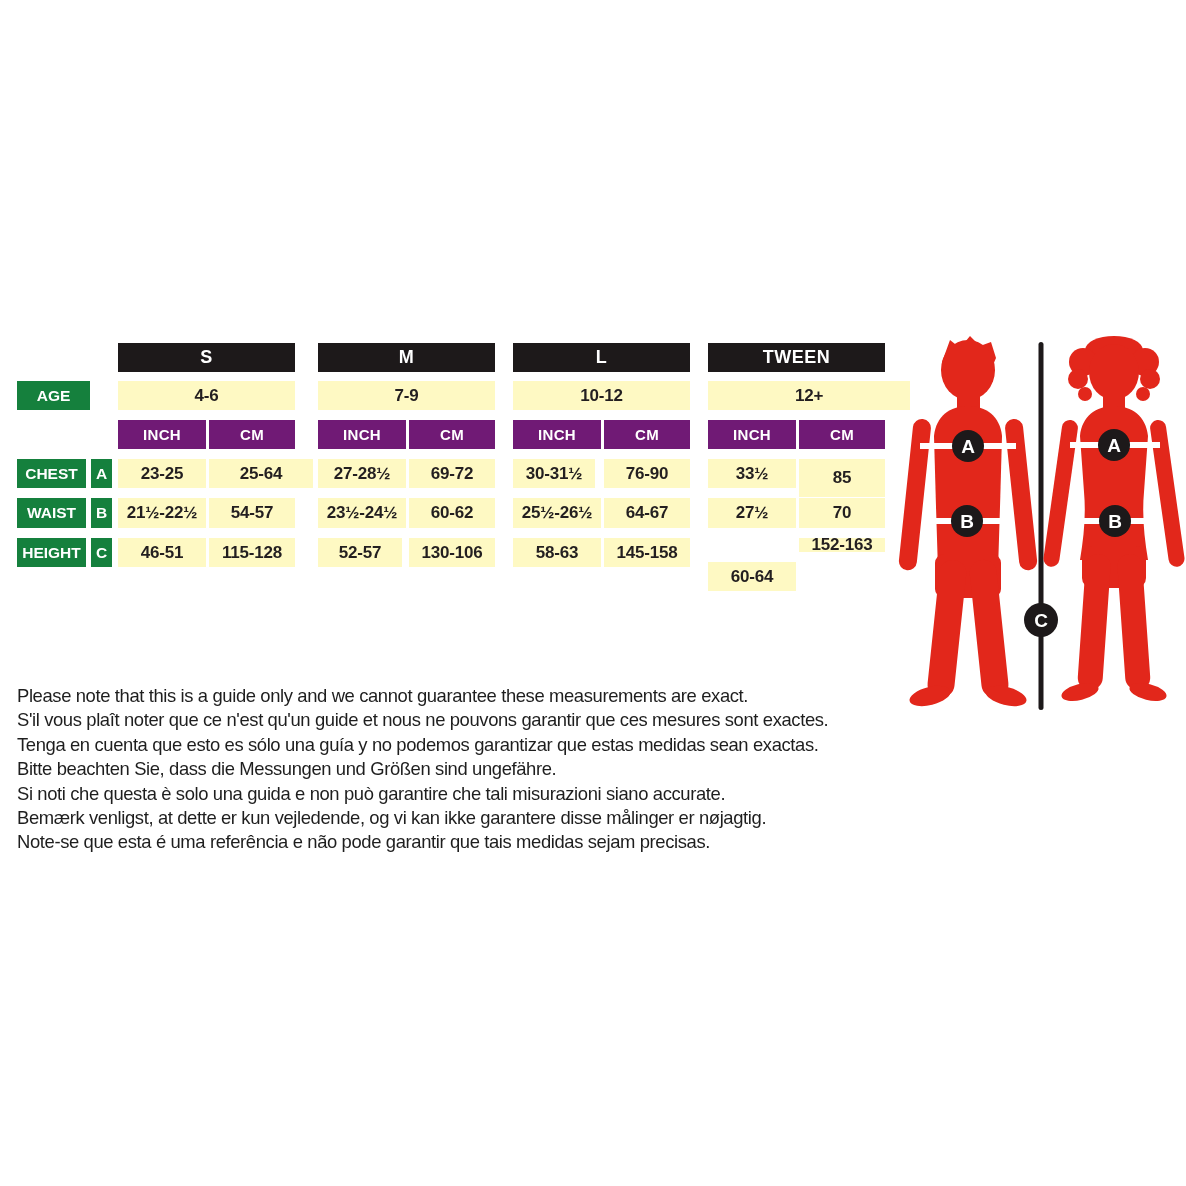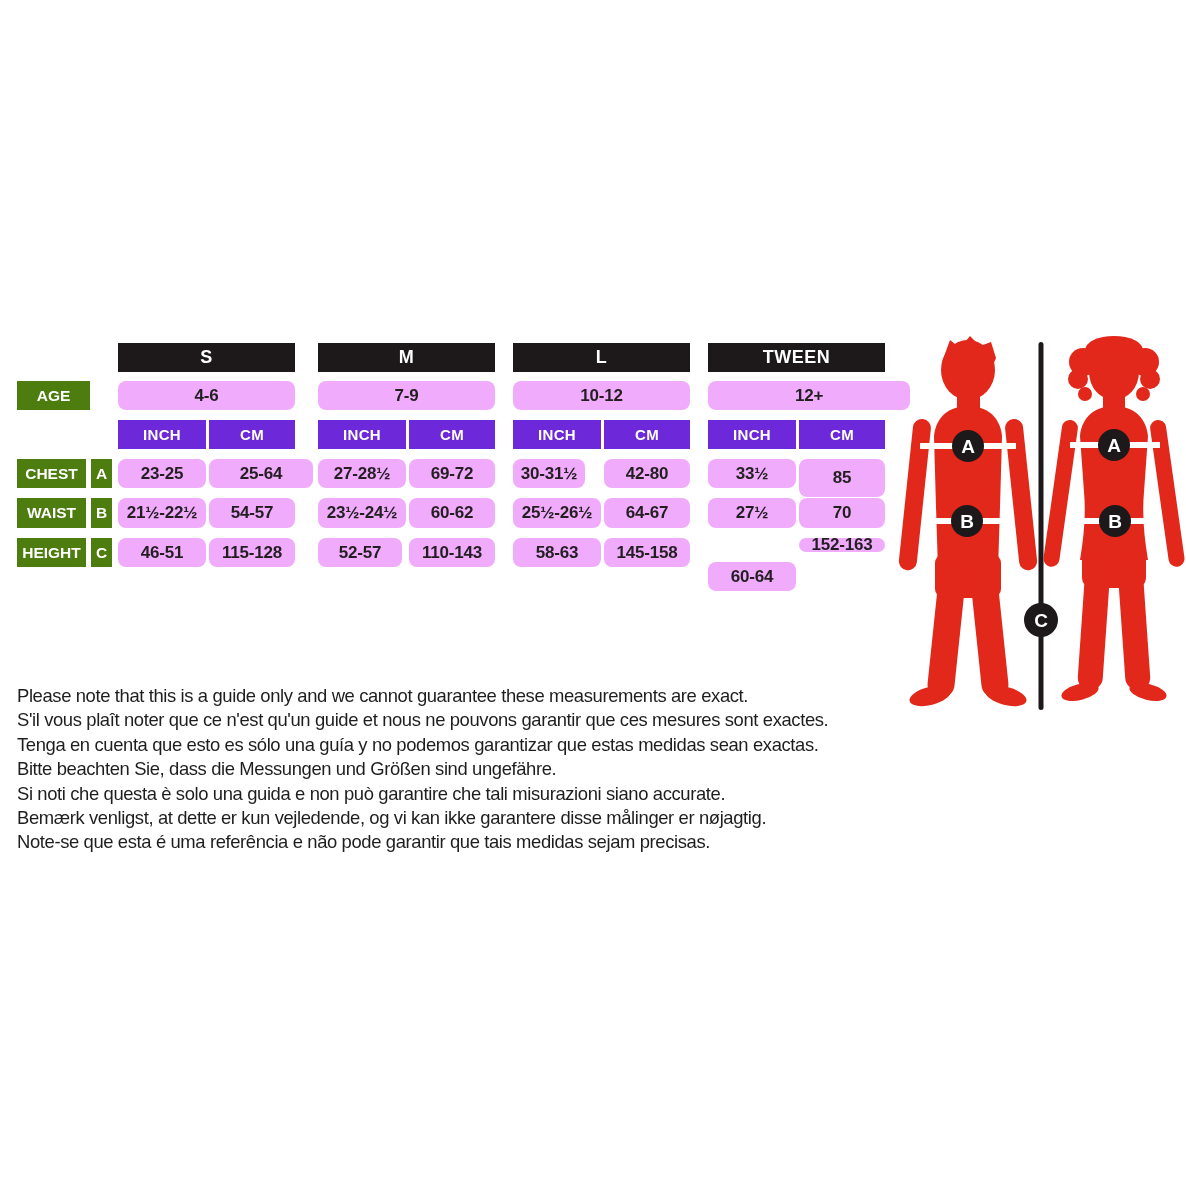--- a/index.html
+++ b/index.html
@@ -1,23 +1,23 @@
 <!DOCTYPE html>
 <html><head>
 <meta charset="utf-8">
 <style>
   html,body{margin:0;padding:0;background:#fff;}
   .stage{position:relative;width:1186px;height:1186px;background:#ffffff;overflow:hidden;
          font-family:"Liberation Sans", sans-serif;}
   .cell{position:absolute;display:flex;align-items:center;justify-content:center;
         font-weight:bold;box-sizing:border-box;white-space:nowrap;}
   .bk{background:#1d191a;color:#ffffff;font-size:18px;letter-spacing:.5px;}
-  .rd{background:#4d7c0f;color:#ffffff;font-size:15.5px;}
-  .dg{background:#6d28d9;color:#ffffff;font-size:15px;letter-spacing:.3px;}
-  .lg{background:#f0abfc;color:#231f20;font-size:17px;letter-spacing:-.2px;border-radius:8px;}
+  .rd{background:#15803d;color:#ffffff;font-size:15.5px;}
+  .dg{background:#701a75;color:#ffffff;font-size:15px;letter-spacing:.3px;}
+  .lg{background:#fef9c3;color:#231f20;font-size:17px;letter-spacing:-.2px;}
   .disclaimer{position:absolute;left:17px;top:684px;color:#1e1e1e;font-size:19px;
               line-height:24.4px;letter-spacing:-.4px;transform:scaleX(.97);
               transform-origin:left top;}
   svg .ltr{font-family:"Liberation Sans", sans-serif;font-weight:bold;font-size:19px;fill:#ffffff;}
 </style>
 </head>
 <body>
 
 <div class="stage">
 
@@ -42,28 +42,28 @@
 
   <div class="cell bk" style="left:318px;top:343px;width:177px;height:29px">M</div>
   <div class="cell lg" style="left:318px;top:381px;width:177px;height:29px">7-9</div>
   <div class="cell dg" style="left:318px;top:420px;width:88px;height:29px">INCH</div>
   <div class="cell dg" style="left:409px;top:420px;width:86px;height:29px">CM</div>
   <div class="cell lg" style="left:318px;top:459px;width:88px;height:29px">27-28½</div>
   <div class="cell lg" style="left:409px;top:459px;width:86px;height:29px">69-72</div>
   <div class="cell lg" style="left:318px;top:498px;width:88px;height:30px">23½-24½</div>
   <div class="cell lg" style="left:409px;top:498px;width:86px;height:30px">60-62</div>
   <div class="cell lg" style="left:318px;top:538px;width:84px;height:29px">52-57</div>
-  <div class="cell lg" style="left:409px;top:538px;width:86px;height:29px">110-143</div>
+  <div class="cell lg" style="left:409px;top:538px;width:86px;height:29px">130-106</div>
 
   <div class="cell bk" style="left:513px;top:343px;width:177px;height:29px">L</div>
   <div class="cell lg" style="left:513px;top:381px;width:177px;height:29px">10-12</div>
   <div class="cell dg" style="left:513px;top:420px;width:88px;height:29px">INCH</div>
   <div class="cell dg" style="left:604px;top:420px;width:86px;height:29px">CM</div>
-  <div class="cell lg" style="left:513px;top:459px;width:72px;height:29px">30-31½</div>
-  <div class="cell lg" style="left:604px;top:459px;width:86px;height:29px">42-80</div>
+  <div class="cell lg" style="left:513px;top:459px;width:82px;height:29px">30-31½</div>
+  <div class="cell lg" style="left:604px;top:459px;width:86px;height:29px">76-90</div>
   <div class="cell lg" style="left:513px;top:498px;width:88px;height:30px">25½-26½</div>
   <div class="cell lg" style="left:604px;top:498px;width:86px;height:30px">64-67</div>
   <div class="cell lg" style="left:513px;top:538px;width:88px;height:29px">58-63</div>
   <div class="cell lg" style="left:604px;top:538px;width:86px;height:29px">145-158</div>
 
   <div class="cell bk" style="left:708px;top:343px;width:177px;height:29px">TWEEN</div>
   <div class="cell lg" style="left:708px;top:381px;width:202px;height:29px">12+</div>
   <div class="cell dg" style="left:708px;top:420px;width:88px;height:29px">INCH</div>
   <div class="cell dg" style="left:799px;top:420px;width:86px;height:29px">CM</div>
   <div class="cell lg" style="left:708px;top:459px;width:88px;height:29px">33½</div>

